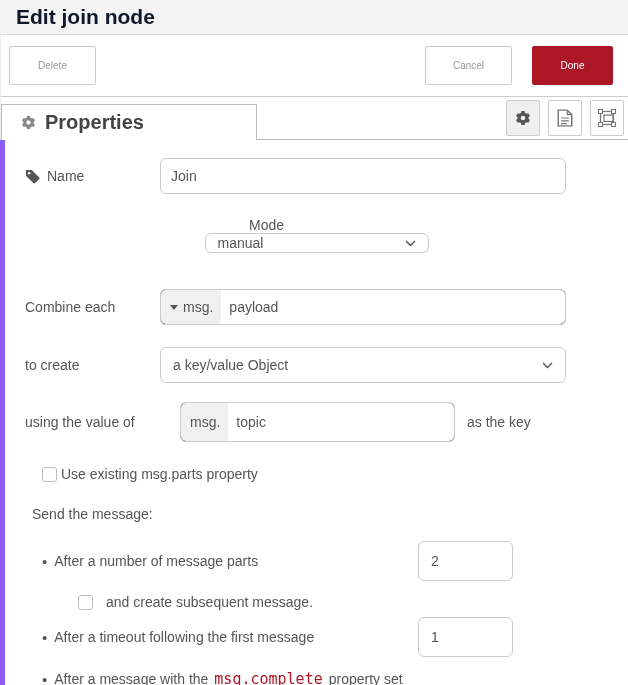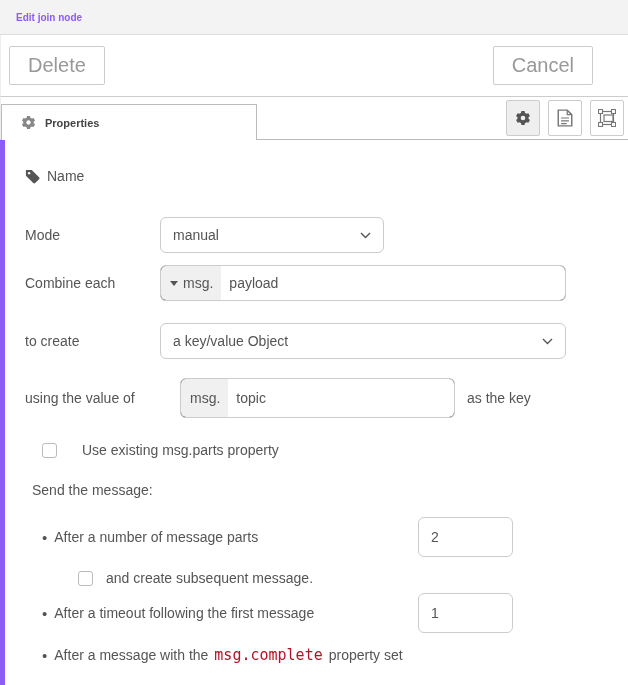--- a/index.html
+++ b/index.html
@@ -4,49 +4,49 @@
 <style>
   * { margin:0; padding:0; box-sizing:border-box; }
   html,body { width:628px; height:685px; background:#fff; overflow:hidden;
     font-family:"Liberation Sans", sans-serif; font-size:14px; color:#555; }
 
   .tray { width:628px; height:685px; background:#fff; }
 
   
   .tray-header { height:35px; background:#f3f3f3; border-bottom:1px solid #ddd;
     display:flex; align-items:center; padding:0 16px; }
-  .tray-title { font-size:10px; font-weight:bold; color:#8b5cf6; }
+  .tray-title { font-size:21px; font-weight:bold; color:#0f172a; }
 
   
   .tray-toolbar { height:62px; background:#fff; border-bottom:1px solid #ccc;
     display:flex; align-items:center; padding:0 15px 0 8px; border-left:1px solid #eee; }
   .btn { height:39px; min-width:87px; padding:0 18px; background:#fff;
-    border:1px solid #ccc; border-radius:2px; font-size:20px; color:#999;
+    border:1px solid #ccc; border-radius:2px; font-size:10px; color:#999;
     font-family:"Liberation Sans", sans-serif; cursor:pointer; }
   .btn-done { background:#ad1625; border-color:#ad1625; color:#fff; min-width:81px; }
   .btn-cancel { margin-right:20px; }
   .toolbar-spacer { flex:1; }
 
   
   .tab-bar { height:43px; background:#fff; border-bottom:1px solid #bbb;
     display:flex; align-items:flex-end; position:relative; border-left:1px solid #eee; }
   .tab { width:256px; height:36px; background:#fff; border:1px solid #bbb;
     border-bottom:none; margin-bottom:-1px; display:flex; align-items:center;
     padding-left:19px; gap:9px; position:relative; z-index:2; cursor:pointer; }
-  .tab-label { font-weight:bold; color:#444; font-size:11px; }
+  .tab-label { font-weight:bold; color:#444; font-size:20px; }
   .tab-buttons { position:absolute; right:4px; bottom:3px; display:flex; gap:8px; }
   .tab-btn { width:34px; height:36px; background:#fff; border:1px solid #ccc;
     border-radius:2px; display:flex; align-items:center; justify-content:center; cursor:pointer; }
   .tab-btn.active { background:#efefef; }
 
   
   .form { padding:18px 20px 0 20px; border-left:5px solid #8b5cf6; height:545px; }
   .row { display:flex; align-items:center; }
   .row-name, .row-mode, .row-combine, .row-create { height:36px; }
-  .row-name { margin-bottom:23px; } .row-mode { margin-bottom:12px; }
+  .row-name { margin-bottom:23px; } .row-mode { margin-bottom:36px;flex-direction:column; }
   .row-combine { margin-bottom:22px; } .row-create { margin-bottom:19px;align-items:center; }
   .label-col { width:135px; display:flex; align-items:center; gap:7px; color:#555; }
 
   input.text { height:36px; border:1px solid #ccc; border-radius:6px; padding:0 10px;
     font-family:"Liberation Sans", sans-serif; font-size:14px; color:#555; outline:none; background:#fff; }
   .field-wide { width:406px; }
 
   .fake-select { height:36px; border:1px solid #ccc; border-radius:6px; background:#fff;
     display:flex; align-items:center; padding:0 12px; cursor:pointer; color:#555; }
   .fake-select .sel-val { flex:1; }
@@ -63,21 +63,21 @@
     border-right:4px solid transparent; border-top:5px solid #555; display:inline-block; }
   .ti-value { border:none; outline:none; flex:1; padding:0 8px;
     font-family:"Liberation Sans", sans-serif; font-size:14px; color:#555; min-width:0; }
 
   .row-key { height:40px; margin-bottom:24px; }
   .key-label { width:155px; }
   .key-suffix { margin-left:12px; }
 
   .checkbox { width:15px; height:15px; border:1px solid #bbb; border-radius:3px;
     background:#fff; display:inline-block; flex:none; cursor:pointer; }
-  .row-parts-cb { height:16px; margin-bottom:24px; padding-left:17px; gap:25px;align-items:flex-end; }
+  .row-parts-cb { height:16px; margin-bottom:24px; padding-left:17px; gap:4px;align-items:flex-end; }
   .send-title { height:16px; padding-left:7px; display:flex; align-items:center; }
 
   .bullet-row { position:relative; height:42px; display:flex; align-items:center; padding-left:17px; }
   .bullet-row::before { content:"•"; color:#555; margin-right:7px; font-size:15px; }
   .row-count { margin-top:18px; }
   .row-timeout { margin-top:6px; }
   input.num { position:absolute; left:393px; top:1px; width:95px; height:40px;
     border:1px solid #ccc; border-radius:6px; padding:0 12px;
     font-family:"Liberation Sans", sans-serif; font-size:14px; color:#555; outline:none; }
   .row-sub-cb { height:16px; margin-top:12px; padding-left:53px; display:flex;
@@ -94,20 +94,21 @@
 <div class="tray">
 
   <div class="tray-header">
     <span class="tray-title">Edit join node</span>
   </div>
 
   <div class="tray-toolbar">
     <button class="btn">Delete</button>
     <span class="toolbar-spacer"></span>
     <button class="btn btn-cancel">Cancel</button>
+    <button class="btn btn-done">Done</button>
   </div>
 
   <div class="tab-bar">
     <div class="tab">
       <span>
         <svg class="icon-svg" width="15" height="15" viewBox="0 0 16 16">
           <path d="M6.4 1h3.2l.4 1.9c.55.2 1.05.5 1.5.86l1.85-.62 1.6 2.77-1.45 1.25a5.6 5.6 0 0 1 0 1.68l1.45 1.25-1.6 2.77-1.85-.62c-.45.37-.95.66-1.5.86l-.4 1.9H6.4l-.4-1.9a5.6 5.6 0 0 1-1.5-.86l-1.85.62-1.6-2.77 1.45-1.25a5.6 5.6 0 0 1 0-1.68L1.05 5.91l1.6-2.77 1.85.62c.45-.37.95-.66 1.5-.86z" fill="#888"></path>
           <circle cx="8" cy="8" r="2.3" fill="#fff"></circle>
         </svg>
       </span>
@@ -151,20 +152,21 @@
     <div class="row row-name">
       <span class="label-col">
         <span>
           <svg class="icon-svg" width="15" height="15" viewBox="0 0 16 16">
             <path d="M1 1h6.2L15 8.8a1.4 1.4 0 0 1 0 2L10.8 15a1.4 1.4 0 0 1-2 0L1 7.2z" fill="#555"></path>
             <circle cx="4.4" cy="4.4" r="1.3" fill="#fff"></circle>
           </svg>
         </span>
         <span>Name</span>
       </span>
+      <input class="text field-wide" type="text" value="Join" style="">
     </div>
 
     <div class="row row-mode">
       <span class="label-col">Mode</span>
       <div class="fake-select sel-mode">
         <span class="sel-val">manual</span>
         <span>
           <svg class="icon-svg" width="11" height="7" viewBox="0 0 11 7">
               <path d="M1 1l4.5 4.5L10 1" stroke="#555" stroke-width="1.4" fill="none"></path>
             </svg>

